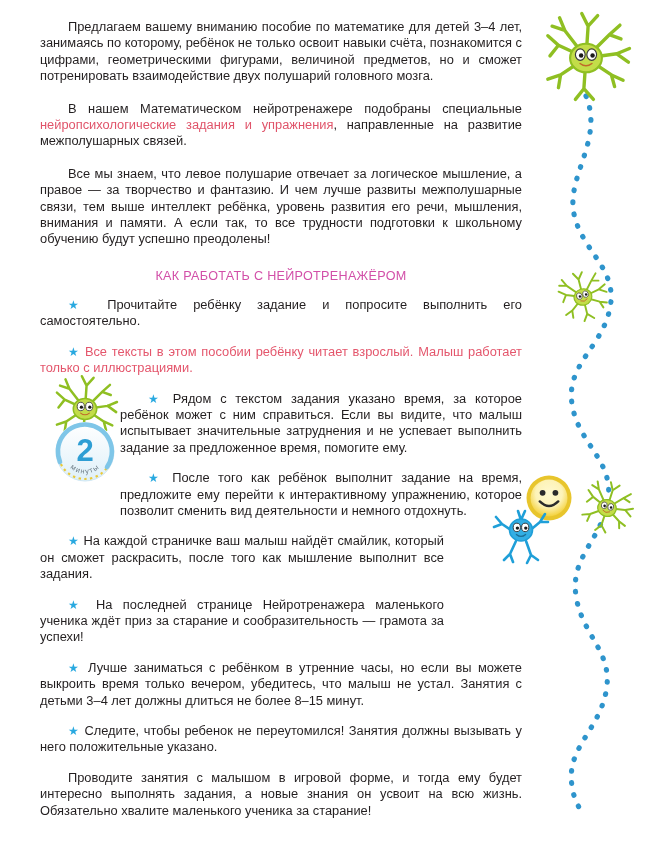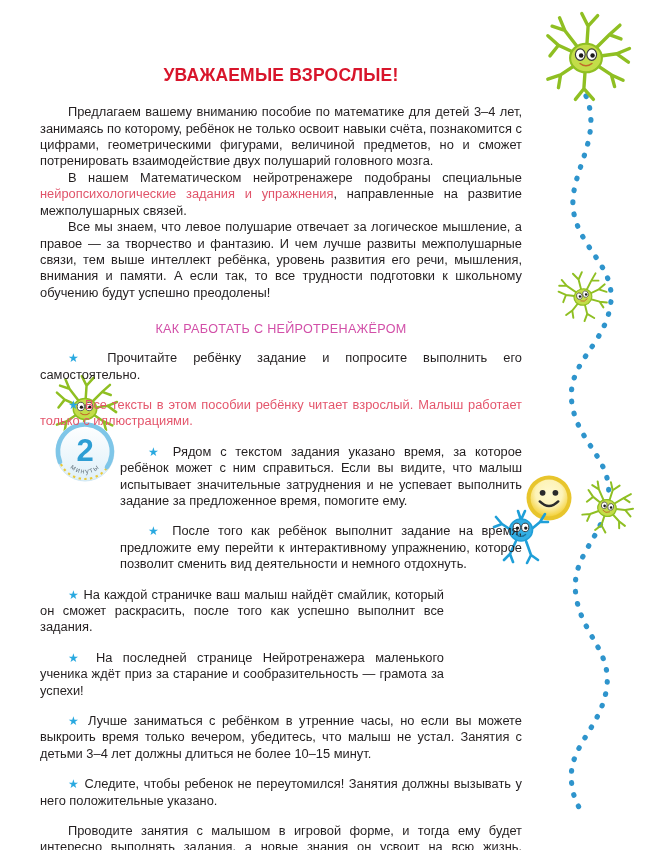--- a/index.html
+++ b/index.html
@@ -55,21 +55,21 @@
   .para {
     font-size: 12.85px;
     line-height: 16.4px;
     text-align: justify;
     text-indent: 28px;
     margin: 0;
     padding: 0;
     hyphens: manual;
   }
   .para.first { margin-top: 19px; }
-  .para + .para { margin-top: 0; }
+  .para + .para { margin-top: 16px; }
 
   .hl-red { color: #e0546a; }
 
   .section-title {
     text-align: center;
     color: #d24fa8;
     font-size: 12.6px;
     font-weight: normal;
     letter-spacing: 0.3px;
     margin: 21px 0 11px 0;
@@ -206,21 +206,20 @@
       <path d="M-4.6 4.4 Q0 8.4 4.6 4.4" stroke="#1b6f96" stroke-width="1.3" fill="none" stroke-linecap="round"></path>
     </g>
 
     <g transform="translate(607,508) scale(0.62) rotate(14)">
       <use href="#neuronGreen"></use>
     </g>
   </svg>
 
   <div id="content">
 
-    <h1 class="page-title">УВАЖАЕМЫЕ ВЗРОСЛЫЕ!</h1>
 
     <p class="para first">Предлагаем вашему вниманию пособие по математике для детей 3–4 лет, занимаясь по которому, ребёнок не только освоит навыки счёта, познакомится с цифрами, геометрическими фигурами, величиной предметов, но и сможет потренировать взаимодействие двух полушарий головного мозга.</p>
 
     <p class="para"><span>В нашем Математическом нейротренажере подобраны специальные </span><span class="hl-red">нейропсихологические задания и упражнения</span><span>, направленные на развитие межполушарных связей.</span></p>
 
     <p class="para">Все мы знаем, что левое полушарие отвечает за логическое мышление, а правое — за творчество и фантазию. И чем лучше развиты межполушарные связи, тем выше интеллект ребёнка, уровень развития его речи, мышления, внимания и памяти. А если так, то все трудности подготовки к школьному обучению будут успешно преодолены!</p>
 
     <h2 class="section-title">КАК РАБОТАТЬ С НЕЙРОТРЕНАЖЁРОМ</h2>
 
     <p class="bullet"><span class="star">★</span>
@@ -233,27 +232,27 @@
       <p class="bullet"><span class="star">★</span>
         <span>Рядом с текстом задания указано время, за которое ребёнок может с ним справиться. Если вы видите, что малыш испытывает значительные затруднения и не успевает выполнить задание за предложенное время, помогите ему.</span></p>
     </div>
 
     <div class="indent-block2">
       <p class="bullet"><span class="star">★</span>
         <span>После того как ребёнок выполнит задание на время, предложите ему перейти к интерактивному упражнению, которое позволит сменить вид деятельности и немного отдохнуть.</span></p>
     </div>
 
     <p class="bullet narrow-right"><span class="star">★</span>
-      <span>На каждой страничке ваш малыш найдёт смайлик, который он сможет раскрасить, после того как успешно выполнит все задания.</span></p>
+      <span>На каждой страничке ваш малыш найдёт смайлик, который он сможет раскрасить, после того как мышление выполнит все задания.</span></p>
 
     <p class="bullet narrow-right"><span class="star">★</span>
       <span>На последней странице Нейротренажера маленького ученика ждёт приз за старание и сообразительность — грамота за успехи!</span></p>
 
     <p class="bullet"><span class="star">★</span>
-      <span>Лучше заниматься с ребёнком в утренние часы, но если вы можете выкроить время только вечером, убедитесь, что малыш не устал. Занятия с детьми 3–4 лет должны длиться не более 10–15 минут.</span></p>
+      <span>Лучше заниматься с ребёнком в утренние часы, но если вы можете выкроить время только вечером, убедитесь, что малыш не устал. Занятия с детьми 3–4 лет должны длиться не более 8–15 минут.</span></p>
 
     <p class="bullet"><span class="star">★</span>
       <span>Следите, чтобы ребенок не переутомился! Занятия должны вызывать у него положительные указано.</span></p>
 
     <p class="bullet">Проводите занятия с малышом в игровой форме, и тогда ему будет интересно выполнять задания, а новые знания он усвоит на всю жизнь. Обязательно хвалите маленького ученика за старание!</p>
 
   </div>
 </div>
 
 </body></html>

